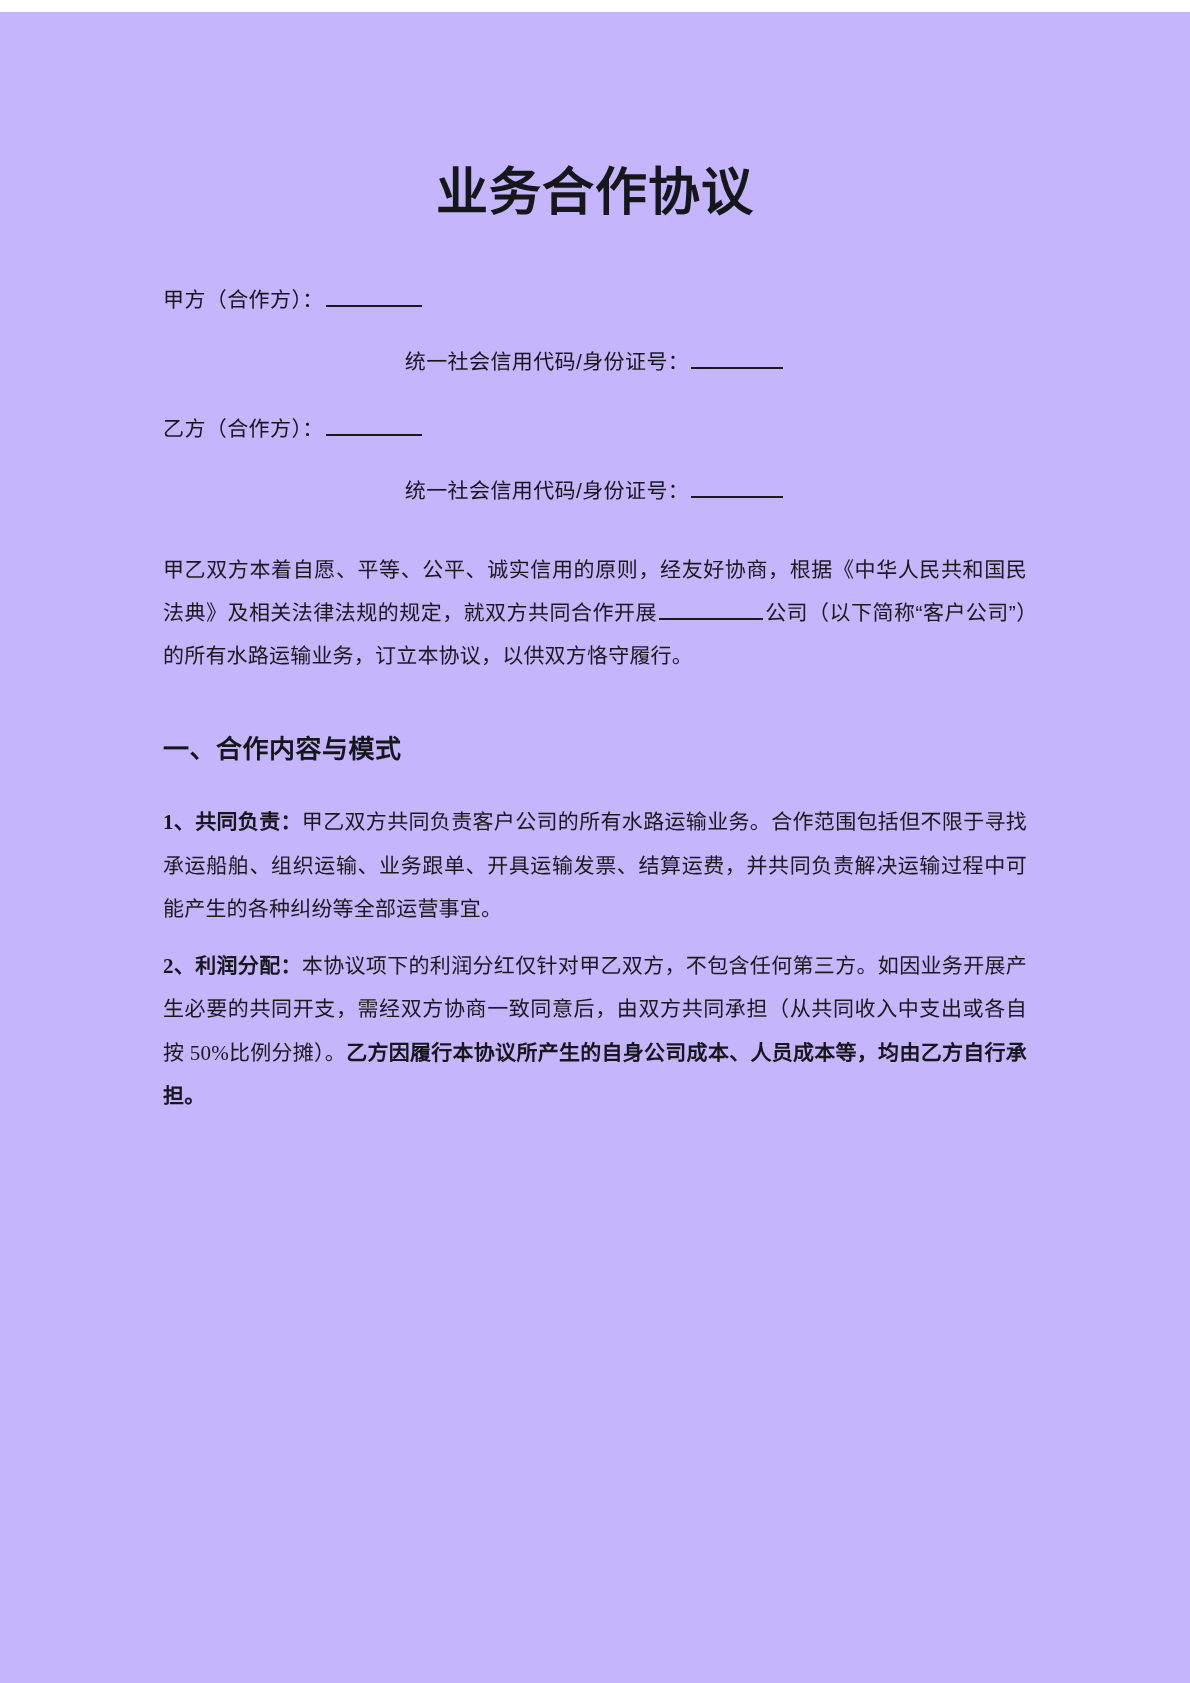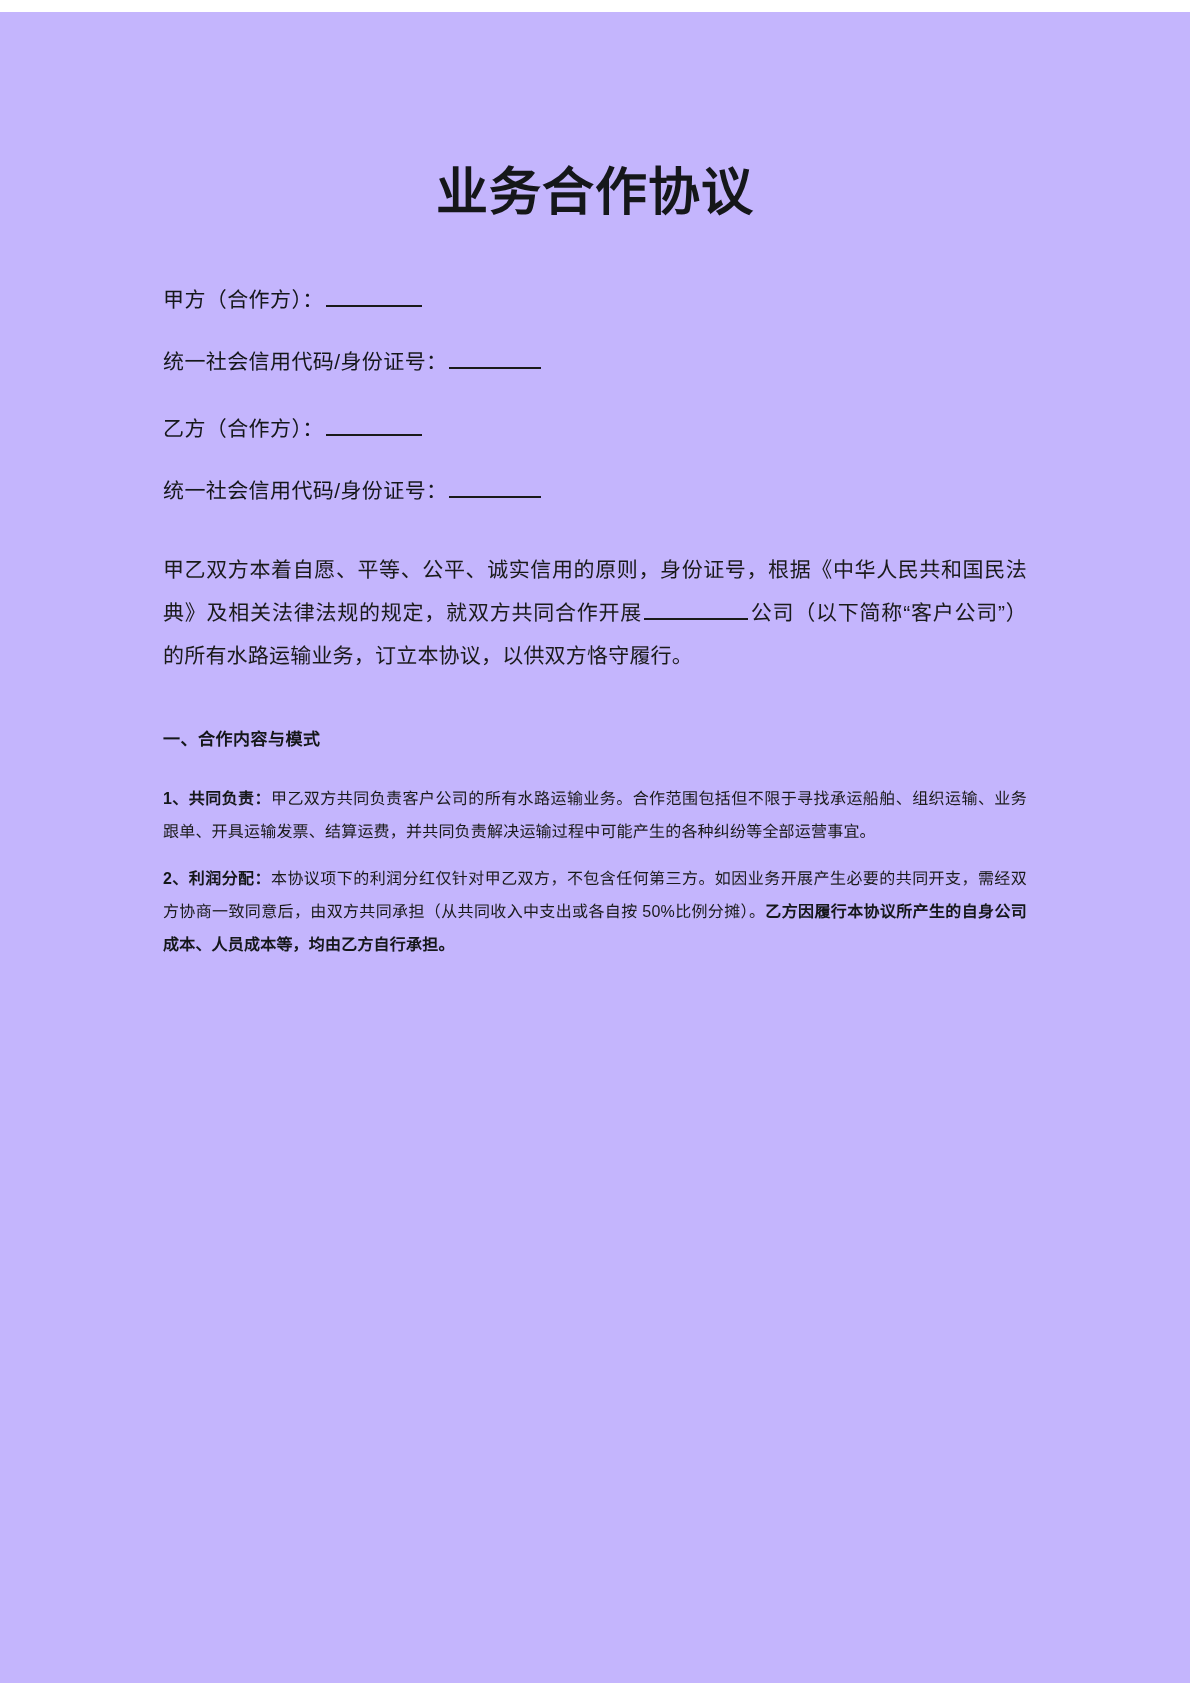--- a/index.html
+++ b/index.html
@@ -38,20 +38,21 @@
   .field-line {
     font-size: 21px;
     font-weight: 400;
     line-height: 1.6;
     color: #15171a;
     margin: 0 0 28px 0;
     letter-spacing: 0.4px;
   }
   .field-line.tight {
     margin-bottom: 34px;
+    text-align: center;
   }
   .blank {
     display: inline-block;
     min-width: 96px;
     border-bottom: 2px solid #1a1a1a;
     vertical-align: baseline;
     margin: 0 2px;
     height: 1.05em;
   }
   .blank.short {
@@ -66,34 +67,35 @@
     text-align: justify;
     text-justify: inter-ideograph;
     margin: 0;
     color: #1a1a1a;
     letter-spacing: 0.2px;
   }
   .preamble {
     margin-top: 40px;
   }
   .section-heading {
-    font-size: 17px;
+    font-size: 26px;
     font-weight: 700;
     color: #15171a;
     margin: 46px 0 0 0;
     line-height: 2.0;
     letter-spacing: 0.5px;
   }
   .clause {
-    font-size: 16px;
+    font-size: 21px;
     line-height: 2.06;
     text-align: justify;
     text-justify: inter-ideograph;
     margin: 26px 0 0 0;
     letter-spacing: 0.2px;
+    font-family: Liberation Serif, serif;
   }
   .clause.next {
     margin-top: 14px;
   }
   .lbl-bold {
     font-weight: 700;
     color: #15171a;
   }
   .emph-bold {
     font-weight: 700;
@@ -128,21 +130,21 @@
       <span>乙方（合作方）：</span><span class="blank"></span>
     </p>
 
     <p class="field-line tight">
       <span>统一社会信用代码/身份证号：</span><span class="blank short"></span>
     </p>
 
   </div>
 
   <p class="body-para preamble">
-    <span>甲乙双方本着自愿、平等、公平、诚实信用的原则，身份证号，根据《中华人民共和国民法典》及相关法律法规的规定，就双方共同合作开展</span><span class="blank inline-mid"></span><span>公司（以下简称“客户公司”）的所有水路运输业务，订立本协议，以供双方恪守履行。</span>
+    <span>甲乙双方本着自愿、平等、公平、诚实信用的原则，经友好协商，根据《中华人民共和国民法典》及相关法律法规的规定，就双方共同合作开展</span><span class="blank inline-mid"></span><span>公司（以下简称“客户公司”）的所有水路运输业务，订立本协议，以供双方恪守履行。</span>
   </p>
 
   <h2 class="section-heading">一、合作内容与模式</h2>
 
   <p class="clause">
     <span class="lbl-bold">1、共同负责：</span><span>甲乙双方共同负责客户公司的所有水路运输业务。合作范围包括但不限于寻找承运船舶、组织运输、业务跟单、开具运输发票、结算运费，并共同负责解决运输过程中可能产生的各种纠纷等全部运营事宜。</span>
   </p>
 
   <p class="clause next">
     <span class="lbl-bold">2、利润分配：</span><span>本协议项下的利润分红仅针对甲乙双方，不包含任何第三方。如因业务开展产生必要的共同开支，需经双方协商一致同意后，由双方共同承担（从共同收入中支出或各自按 50%比例分摊）。</span><span class="emph-bold">乙方因履行本协议所产生的自身公司成本、人员成本等，均由乙方自行承担。</span>

